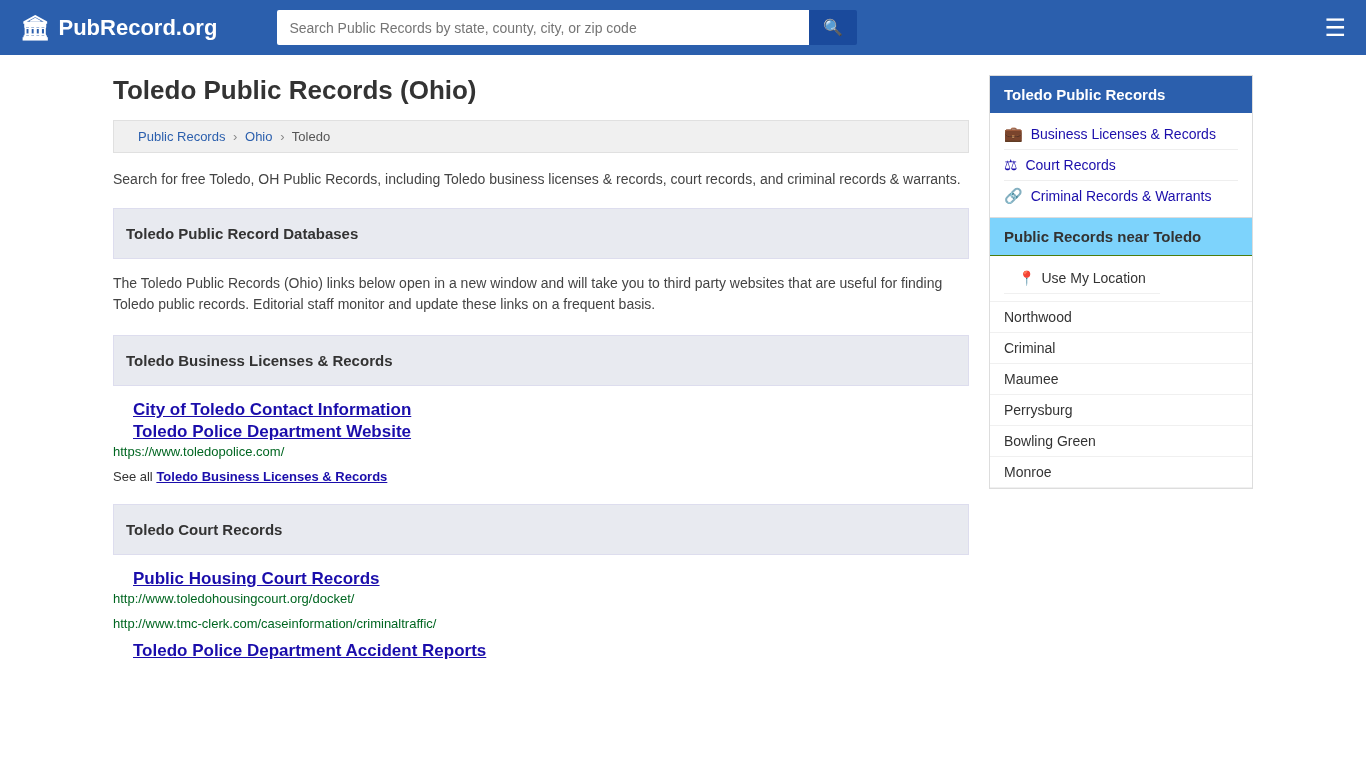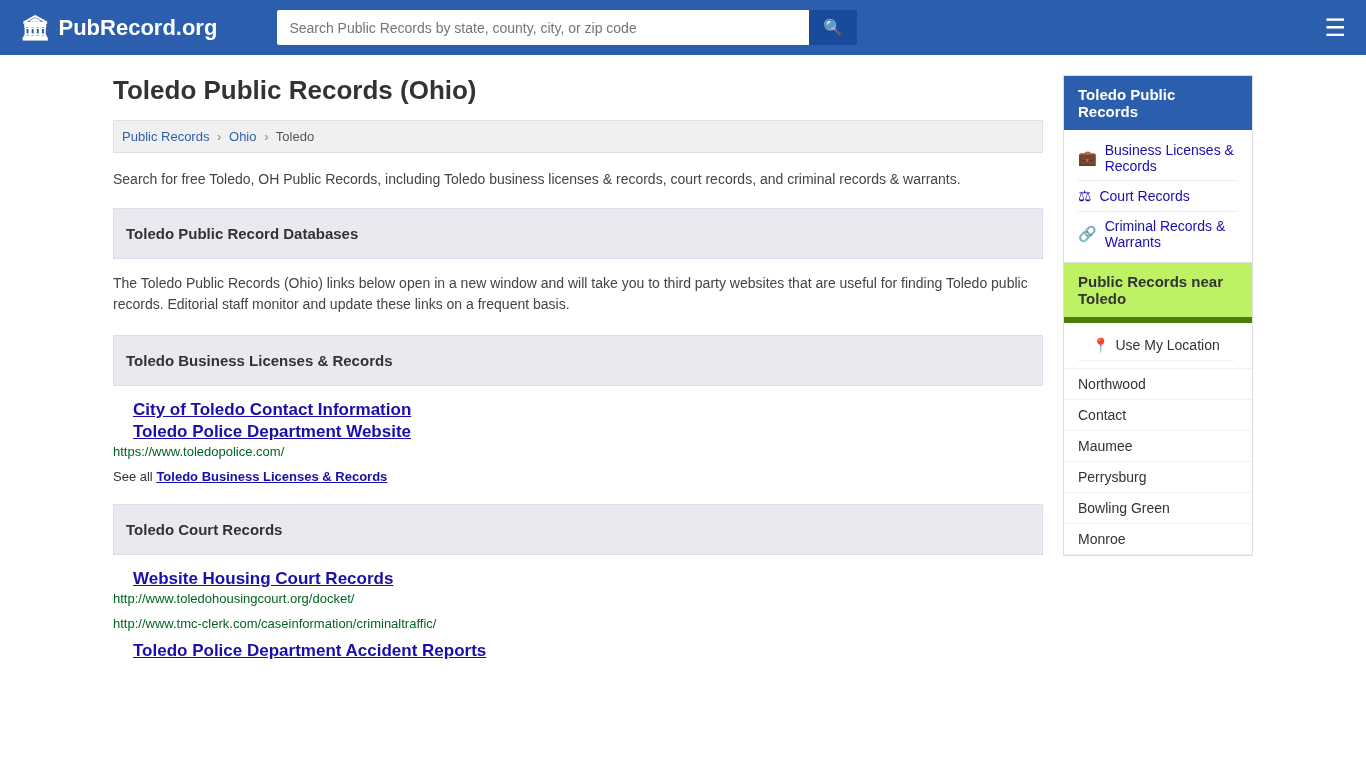--- a/index.html
+++ b/index.html
@@ -62,36 +62,36 @@
       max-width: 1180px;
       margin: 0 auto;
       padding: 20px 20px;
       display: flex;
       gap: 20px;
     }
     #main-content {
       flex: 1;
     }
     #sidebar {
-      width: 190px;
+      width: 264px;
       flex-shrink: 0;
     }
 
     
     #page-title {
       font-size: 26px;
       font-weight: bold;
       color: #333;
       margin-bottom: 14px;
     }
 
     
     #breadcrumb {
       background: #f0f0f0;
-      padding: 8px 8px;
+      padding: 8px 24px;
       font-size: 13px;
       color: #555;
       margin-bottom: 14px;
       border: 1px solid #e0e0e0;
     }
     #breadcrumb a {
       color: #2b5fad;
       text-decoration: none;
     }
     .breadcrumb-sep { margin: 0 4px; color: #888; }
@@ -169,27 +169,27 @@
       padding: 6px 0;
       color: #1a0dab;
       text-decoration: none;
       font-size: 14px;
       border-bottom: 1px solid #eee;
     }
     .sidebar-link:last-child { border-bottom: none; }
     .sidebar-link .link-icon { font-size: 15px; }
 
     #sidebar-nearby-title {
-      background: #bef264;
+      background: #7dd3fc;
       padding: 10px 14px;
       font-size: 15px;
       font-weight: bold;
       color: #333;
       border-top: 1px solid #ddd;
-      border-bottom: 6px solid #4d7c0f;
+      border-bottom: 1px solid #4d7c0f;
     }
     .nearby-item {
       display: flex;
       align-items: center;
       gap: 6px;
       padding: 7px 14px;
       border-bottom: 1px solid #f0f0f0;
       font-size: 14px;
     }
     .nearby-item a {
@@ -261,21 +261,21 @@
 
       <div class="see-all">
         <span>See all</span>
         <a href="#">Toledo Business Licenses &amp; Records</a>
       </div>
     </div>
 
     <div class="section-header">Toledo Court Records</div>
     <div class="section-content">
       <div class="record-link">
-        <a href="#">Website Housing Court Records</a>
+        <a href="#">Public Housing Court Records</a>
       </div>
       <span class="record-url">http://www.toledohousingcourt.org/docket/</span>
 
       <span class="record-url">http://www.tmc-clerk.com/caseinformation/criminaltraffic/</span>
 
       <div class="record-link">
         <a href="#">Toledo Police Department Accident Reports</a>
       </div>
     </div>
 
@@ -305,21 +305,21 @@
         <a href="#" class="use-location">
           <span>📍</span>
           <span>Use My Location</span>
         </a>
       </div>
 
       <div class="nearby-item">
         <a href="#">Northwood</a>
       </div>
       <div class="nearby-item">
-        <a href="#">Contact</a>
+        <a href="#">Criminal</a>
       </div>
       <div class="nearby-item">
         <a href="#">Maumee</a>
       </div>
       <div class="nearby-item">
         <a href="#">Perrysburg</a>
       </div>
       <div class="nearby-item">
         <a href="#">Bowling Green</a>
       </div>

